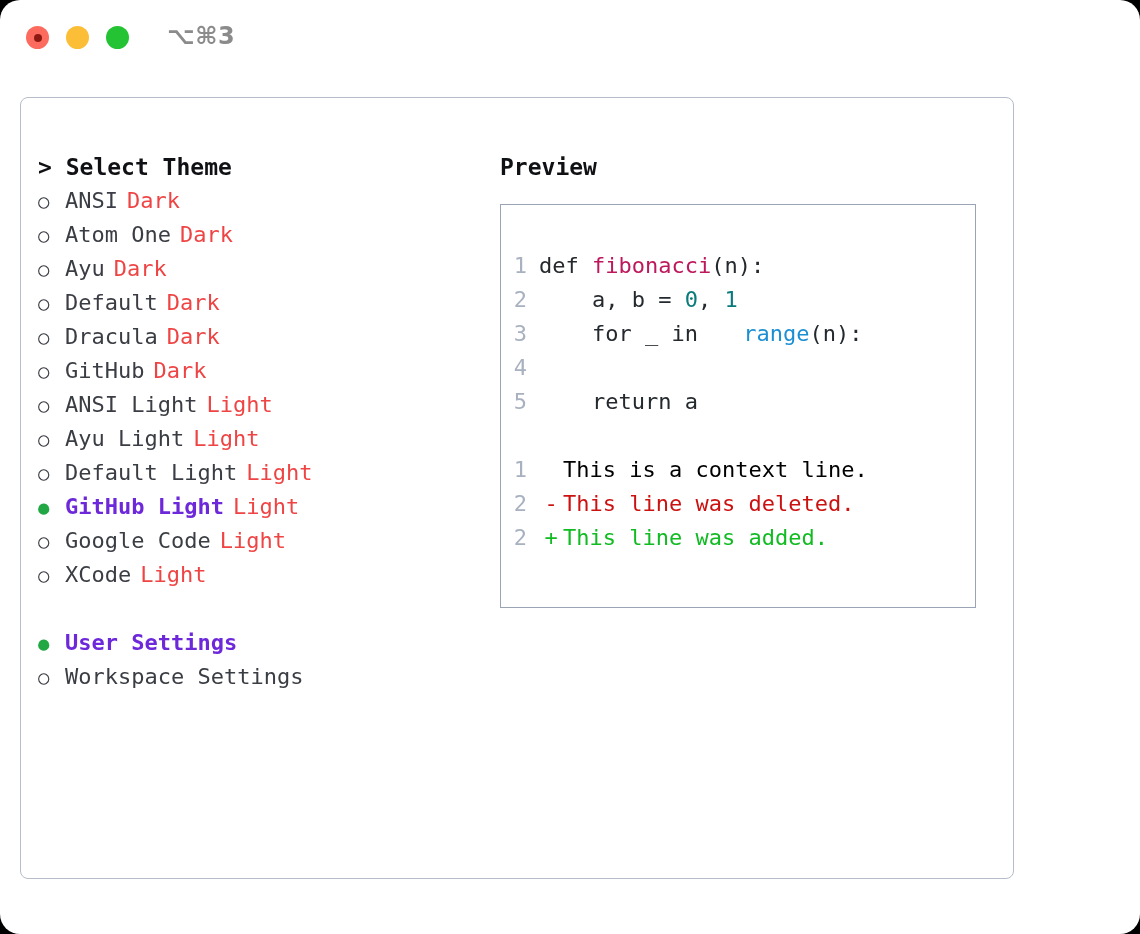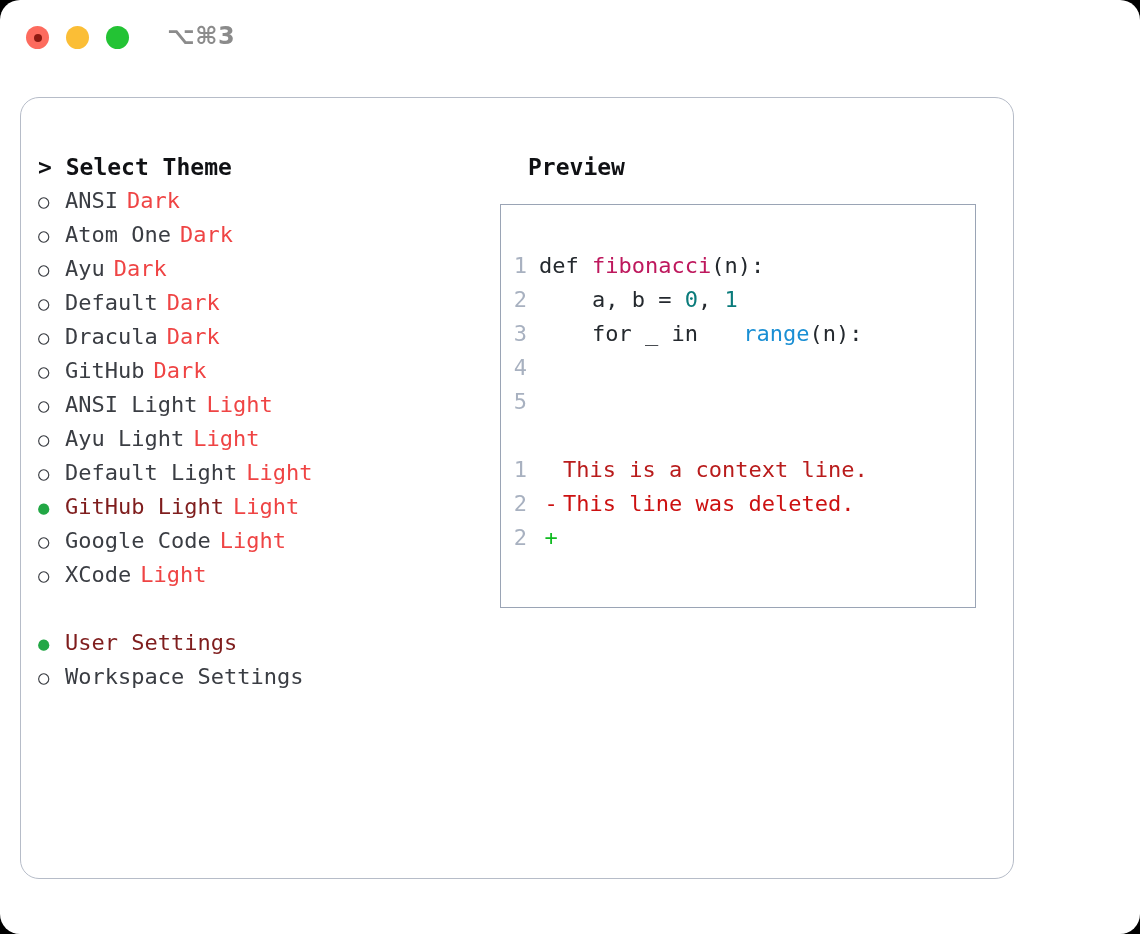--- a/index.html
+++ b/index.html
@@ -72,21 +72,21 @@
   }
 
   
   .panel {
     position: absolute;
     left: 20px;
     top: 97px;
     width: 994px;
     height: 782px;
     border: 1.5px solid #b6bcc8;
-    border-radius: 19px;
+    border-radius: 8px;
     box-sizing: border-box;
     background: #ffffff;
   }
 
   
   .left-col {
     position: absolute;
     left: 17px;
     top: 52px;
     width: 440px;
@@ -114,21 +114,21 @@
   }
   .marker {
     width: 27px;
     flex: 0 0 27px;
     font-size: 19px;
     color: #3a3d43;
     text-align: left;
   }
   .marker.sel { color: #22a745; }
   .item-label { color: #3a3d43; }
-  .item-label.sel { color: #7f1d1d; }
+  .item-label.sel { color: #6d28d9; font-weight: bold; }
   .badge {
     color: #ef4444;
     margin-left: 9px;
   }
 
   .apply-title {
     font-size: 22px;
     color: #101114;
     line-height: 34px;
     margin-left: 27px;
@@ -152,21 +152,20 @@
     left: 479px;
     top: 52px;
     width: 490px;
   }
   .preview-title {
     font-size: 23px;
     font-weight: bold;
     color: #101114;
     line-height: 34px;
     white-space: pre;
-    margin-left: 28px;
   }
   .preview-box {
     margin-top: 20px;
     width: 476px;
     height: 404px;
     border: 1.5px solid #9aa4b5;
     box-sizing: border-box;
     background: #ffffff;
     padding: 44px 0 0 0;
   }
@@ -190,21 +189,21 @@
   .tok-fn { color: #be185d; }
   .tok-num { color: #0a7b7b; }
   .tok-builtin { color: #1a8fd4; margin-left: 32px; }
 
   .diff-gap { height: 34px; }
   .diff-mark {
     width: 24px;
     flex: 0 0 24px;
     text-align: center;
   }
-  .diff-ctx { color: #b91c1c; text-align: center; }
+  .diff-ctx { color: #000000; text-align: center; }
   .diff-del { color: #cc1111; }
   .diff-add { color: #11bb22; }
 </style>
 </head>
 <body>
 
 <div class="window">
 
   <div class="titlebar">
     <div class="traffic">
@@ -246,25 +245,25 @@
     </div>
 
     <div class="right-col">
       <div class="preview-title">Preview</div>
       <div class="preview-box">
         <div id="code-block">
             <div class="code-line"><span class="lineno">1</span><span style="white-space: pre;"><span class="code-text"></span><span class="code-text">def </span><span class="tok-fn">fibonacci</span><span class="code-text">(n):</span></span></div>
             <div class="code-line"><span class="lineno">2</span><span style="white-space: pre;"><span class="code-text">    </span><span class="code-text">a, b = </span><span class="tok-num">0</span><span class="code-text">, </span><span class="tok-num">1</span></span></div>
             <div class="code-line"><span class="lineno">3</span><span style="white-space: pre;"><span class="code-text">    </span><span class="code-text">for _ in </span><span class="tok-builtin">range</span><span class="code-text">(n):</span></span></div>
             <div class="code-line"><span class="lineno">4</span></div>
-            <div class="code-line"><span class="lineno">5</span></div>
+            <div class="code-line"><span class="lineno">5</span><span style="white-space: pre;"><span class="code-text">    </span><span class="code-text">return a</span></span></div>
           </div>
         <div class="diff-gap"></div>
         <div id="diff-block">
             <div class="code-line"><span class="lineno">1</span><span class="diff-mark diff-ctx"></span><span class="diff-ctx">This is a context line.</span></div>
             <div class="code-line"><span class="lineno">2</span><span class="diff-mark diff-del">-</span><span class="diff-del">This line was deleted.</span></div>
-            <div class="code-line"><span class="lineno">2</span><span class="diff-mark diff-add">+</span></div>
+            <div class="code-line"><span class="lineno">2</span><span class="diff-mark diff-add">+</span><span class="diff-add">This line was added.</span></div>
           </div>
       </div>
     </div>
 
   </div>
 </div>
 
 </body></html>

